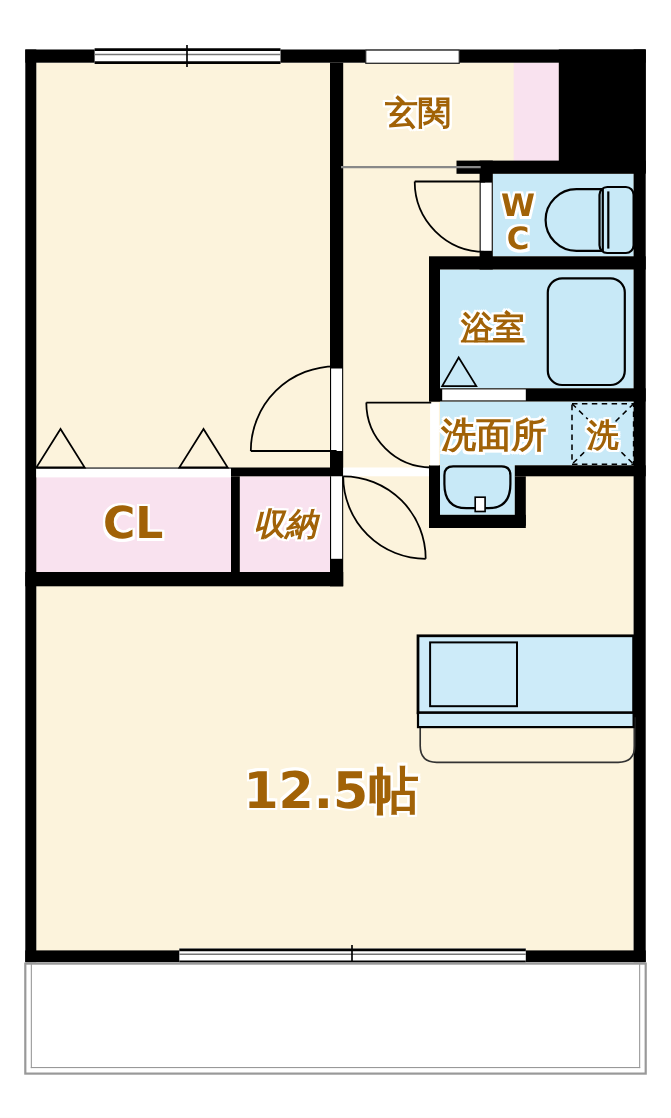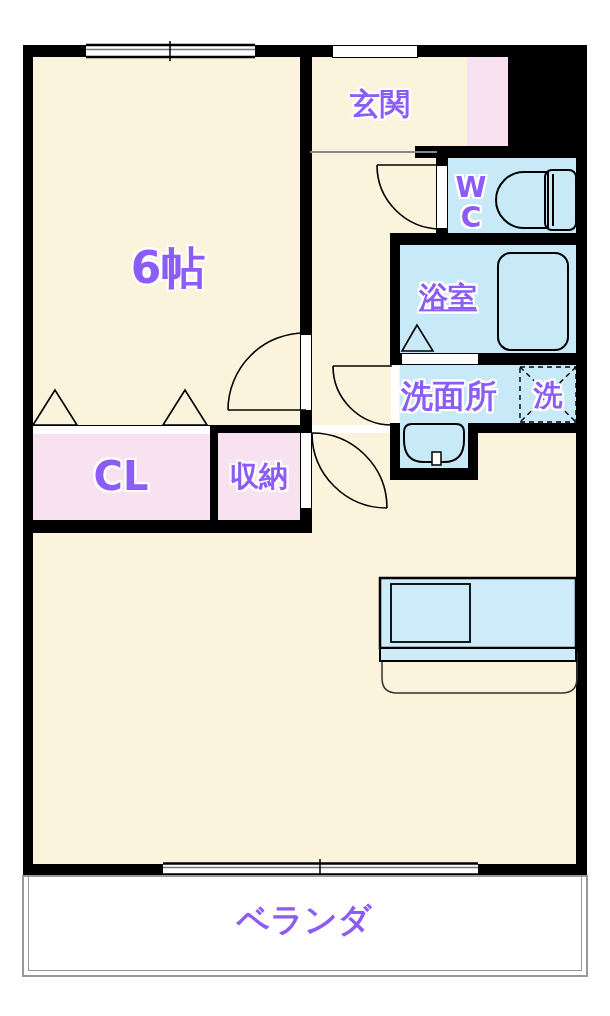--- a/index.html
+++ b/index.html
@@ -12,21 +12,21 @@
   }
   html,body{margin:0;padding:0;background:#ffffff;}
   #stage{position:relative;width:610px;height:1016px;background:#ffffff;overflow:hidden;
          font-family:"DejaVu Sans","Liberation Sans",sans-serif;}
   .wall{position:absolute;background:var(--wall-black);}
   .gap{position:absolute;background:#ffffff;}
   .fill-cream{position:absolute;background:var(--floor-cream);}
   .fill-pink{position:absolute;background:var(--closet-pink);}
   .fill-blue{position:absolute;background:var(--wet-blue);}
   svg{position:absolute;left:0;top:0;}
-  .lbl{position:absolute;transform:translate(-50%,-50%);color:#8b5cf6;font-weight:bold;
+  .lbl{position:absolute;transform:translate(-50%,-50%);color:#a16207;font-weight:bold;
        white-space:nowrap;text-align:center;line-height:1.08;
        text-shadow:-2px -2px 0 #fff,2px -2px 0 #fff,-2px 2px 0 #fff,2px 2px 0 #fff,
                    -2px 0 0 #fff,2px 0 0 #fff,0 -2px 0 #fff,0 2px 0 #fff;}
   .lbl-plain{text-shadow:none;}
   .veranda{position:absolute;left:22px;top:875px;width:562px;height:98px;
            background:#ffffff;border:2px solid var(--veranda-gray);}
   .veranda-inner{position:absolute;left:4px;right:4px;top:-2px;bottom:4px;
            border:1.5px solid var(--veranda-gray);border-top:none;}
   .door-gap-outline{border:1.5px solid #000;}
 </style>
@@ -144,26 +144,25 @@
       <rect x="380" y="578" width="196" height="70" fill="#cdebf9" stroke="#000" stroke-width="2.5"></rect>
       <rect x="391" y="584" width="79" height="58" fill="#cdebf9" stroke="#000" stroke-width="1.8"></rect>
       <rect x="380" y="648" width="196" height="13" fill="#cdebf9" stroke="#000" stroke-width="2"></rect>
     </g>
   </svg>
 
   <div class="veranda">
     <div class="veranda-inner"></div>
   </div>
 
-  <div class="lbl" style="left:168px;top:268px;font-size:44px;">6帖</div>
   <div class="lbl" style="left:380px;top:104px;font-size:30px;">玄関</div>
   <div class="lbl" style="left:471px;top:203px;font-size:28px;">
     <span>W</span><br>
     <span>C</span>
   </div>
   <div class="lbl" style="left:448px;top:298px;font-size:29px;text-decoration:underline;">浴室</div>
   <div class="lbl" style="left:449px;top:396px;font-size:32px;">洗面所</div>
   <div class="lbl" style="left:548px;top:396px;font-size:29px;">洗</div>
   <div class="lbl" style="left:121px;top:477px;font-size:40px;font-weight:600;">CL</div>
-  <div class="lbl" style="left:259px;top:477px;font-size:29px;">収納</div>
-  <div class="lbl lbl-plain" style="left:304px;top:920px;font-size:33px;font-weight:600;">ベランダ</div>
+  <div class="lbl" style="left:259px;top:477px;font-size:29px;font-style:italic;">収納</div>
+  <div class="lbl" style="left:301px;top:719px;font-size:46px;">12.5帖</div>
 
 </div>
 
 </body></html>

